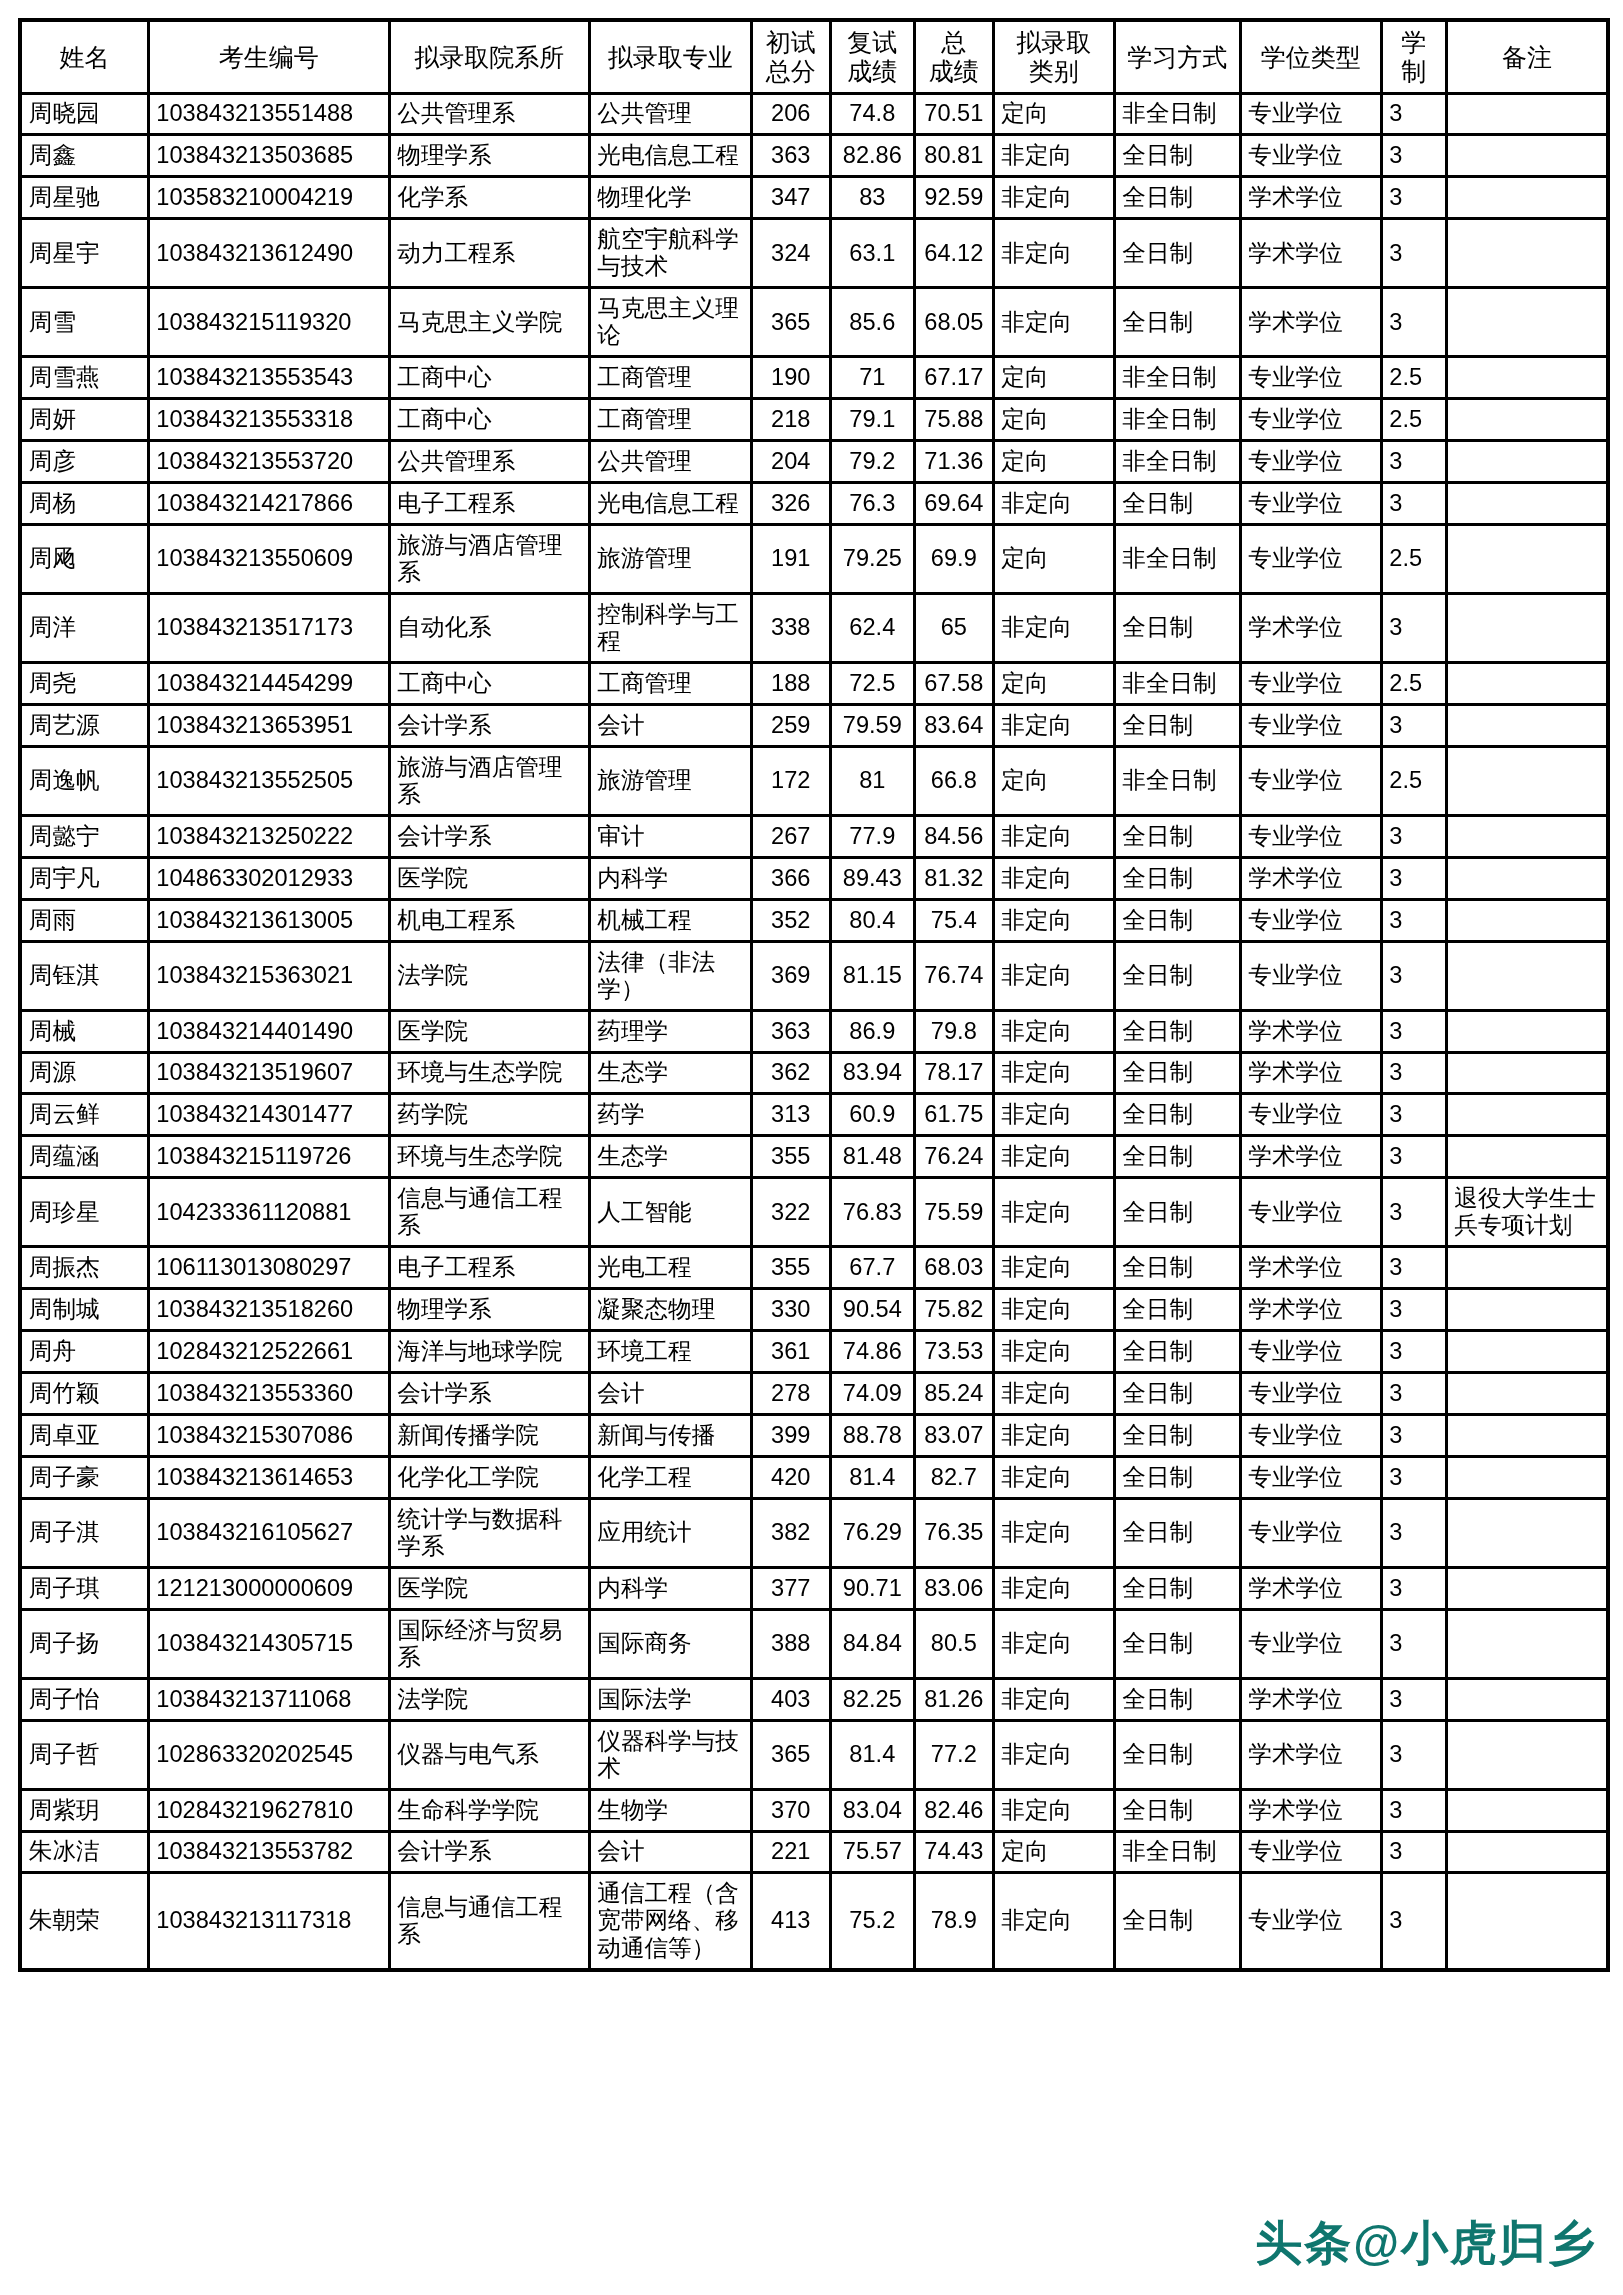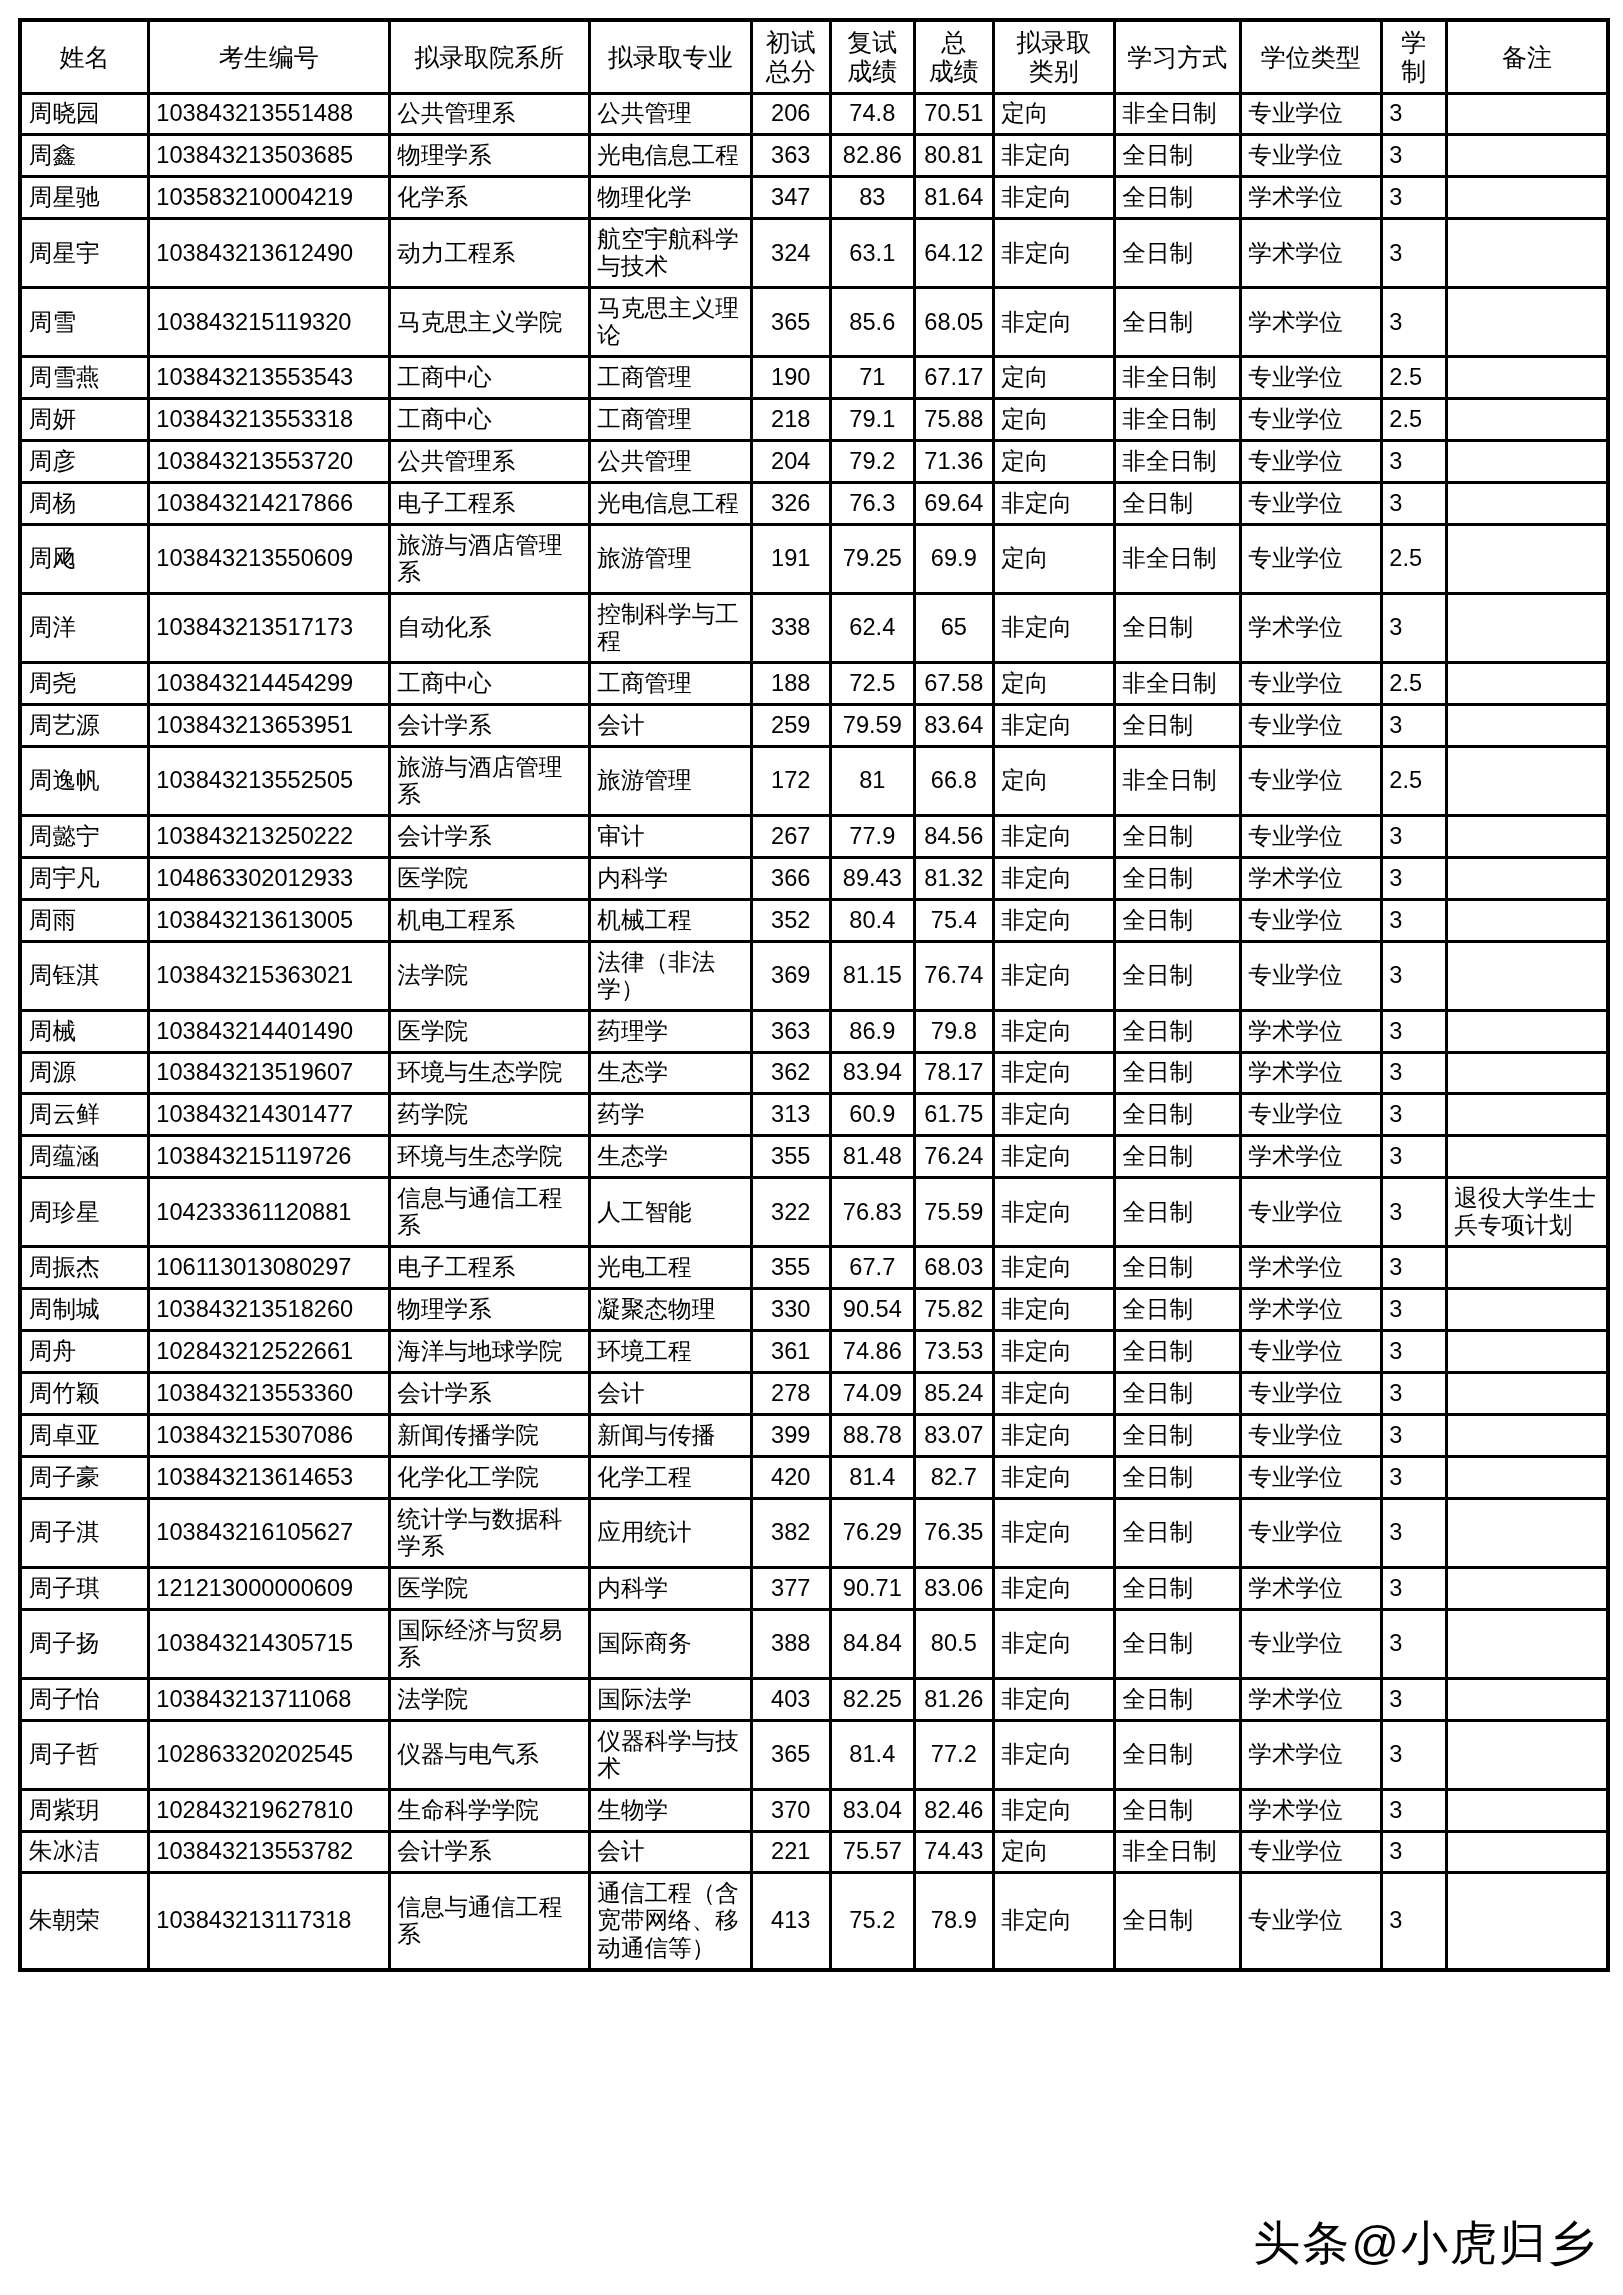--- a/index.html
+++ b/index.html
@@ -60,23 +60,23 @@
   col.c7  { width: 121px; }
   col.c8  { width: 126px; }
   col.c9  { width: 141px; }
   col.c10 { width: 65px; }
   col.c11 { width: 162px; }
   #watermark {
     position: absolute;
     right: 26px;
     top: 2212px;
     font-size: 47px;
-    font-weight: normal;
+    font-weight: bold;
     letter-spacing: 2px;
-    color: #000000;
+    color: #0f766e;
     text-shadow:
       -2px -2px 0 #ffffff,
        2px -2px 0 #ffffff,
       -2px  2px 0 #ffffff,
        2px  2px 0 #ffffff,
        0 0 5.2px #ffffff;
   }
 </style>
 </head>
 <body>
@@ -146,21 +146,21 @@
           <td>3</td>
           <td></td>
         </tr>
         <tr>
           <td>周星驰</td>
           <td>103583210004219</td>
           <td>化学系</td>
           <td>物理化学</td>
           <td>347</td>
           <td>83</td>
-          <td>81.64</td>
+          <td>92.59</td>
           <td>非定向</td>
           <td>全日制</td>
           <td>学术学位</td>
           <td>3</td>
           <td></td>
         </tr>
         <tr>
           <td>周星宇</td>
           <td>103843213612490</td>
           <td>动力工程系</td>

